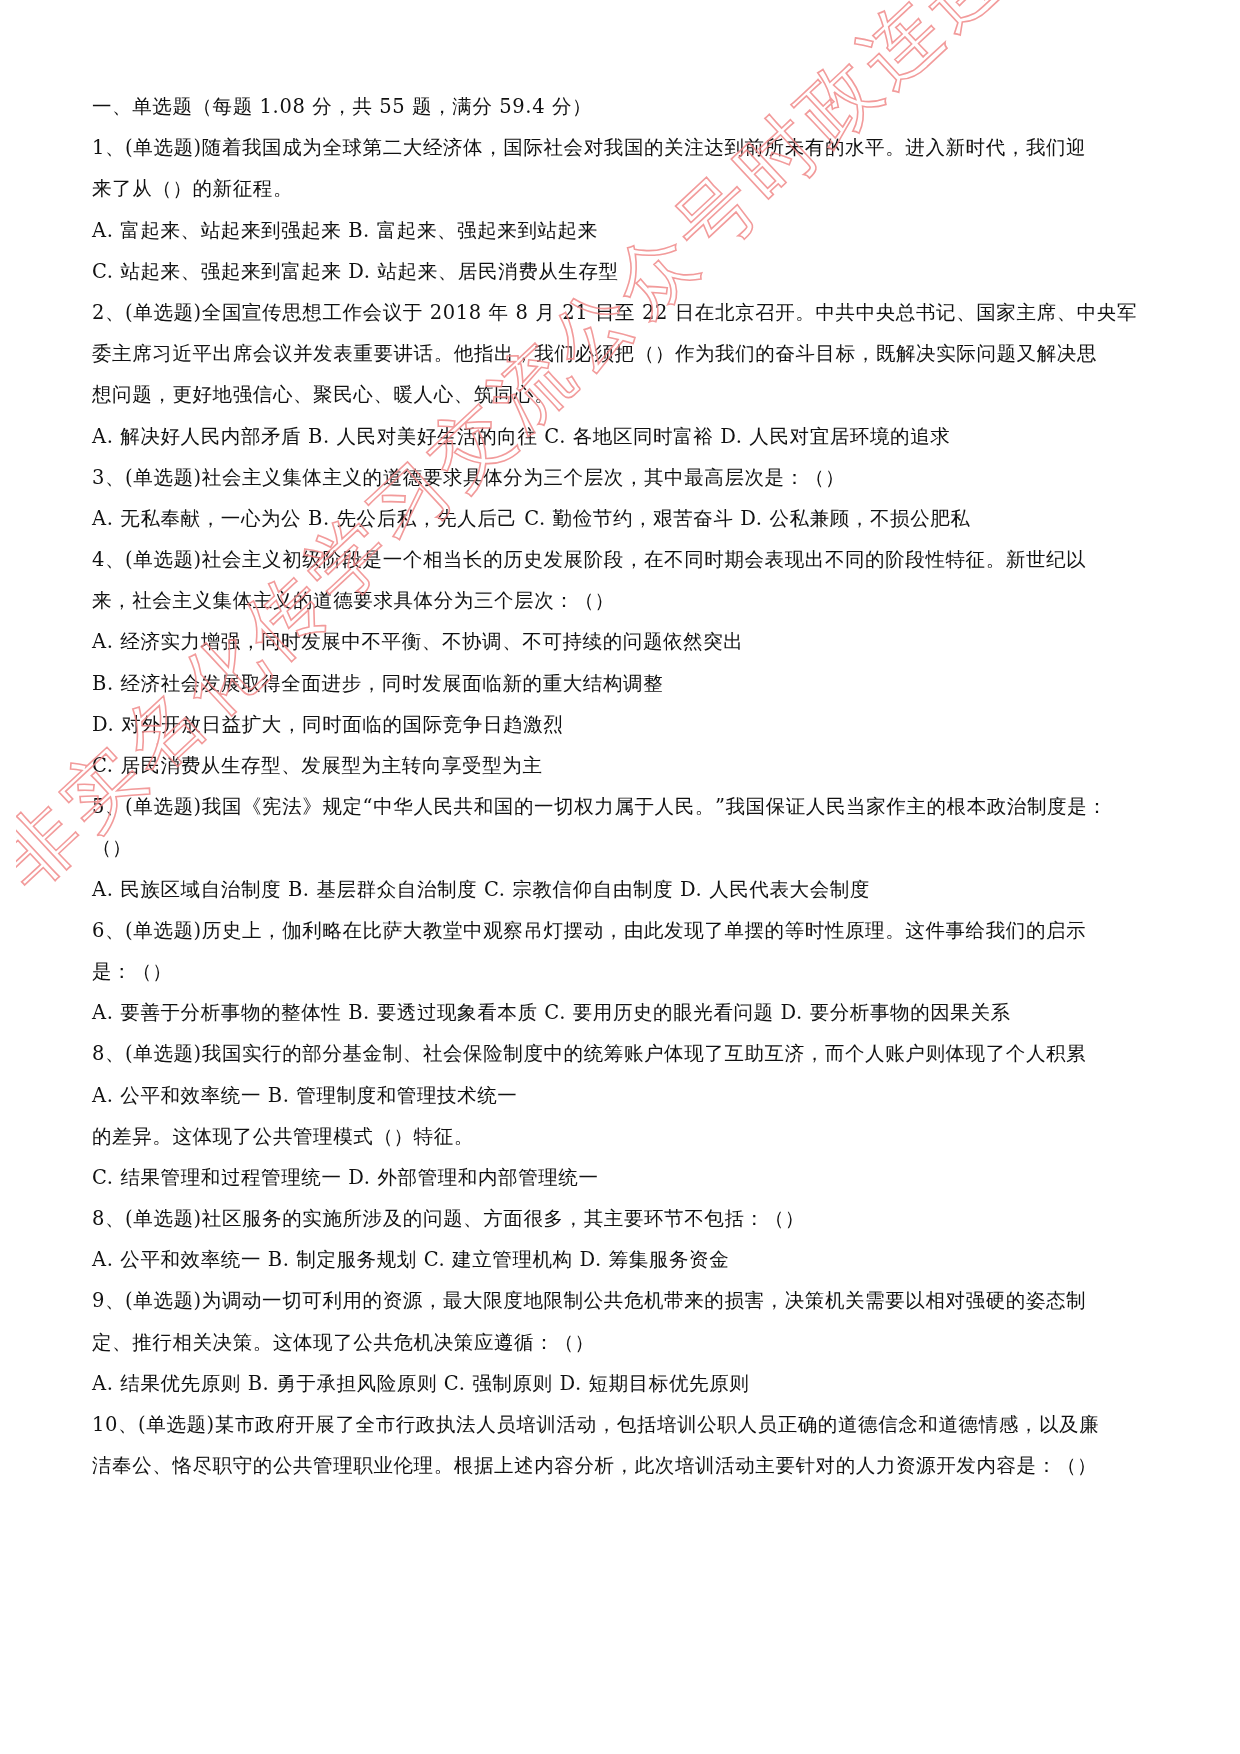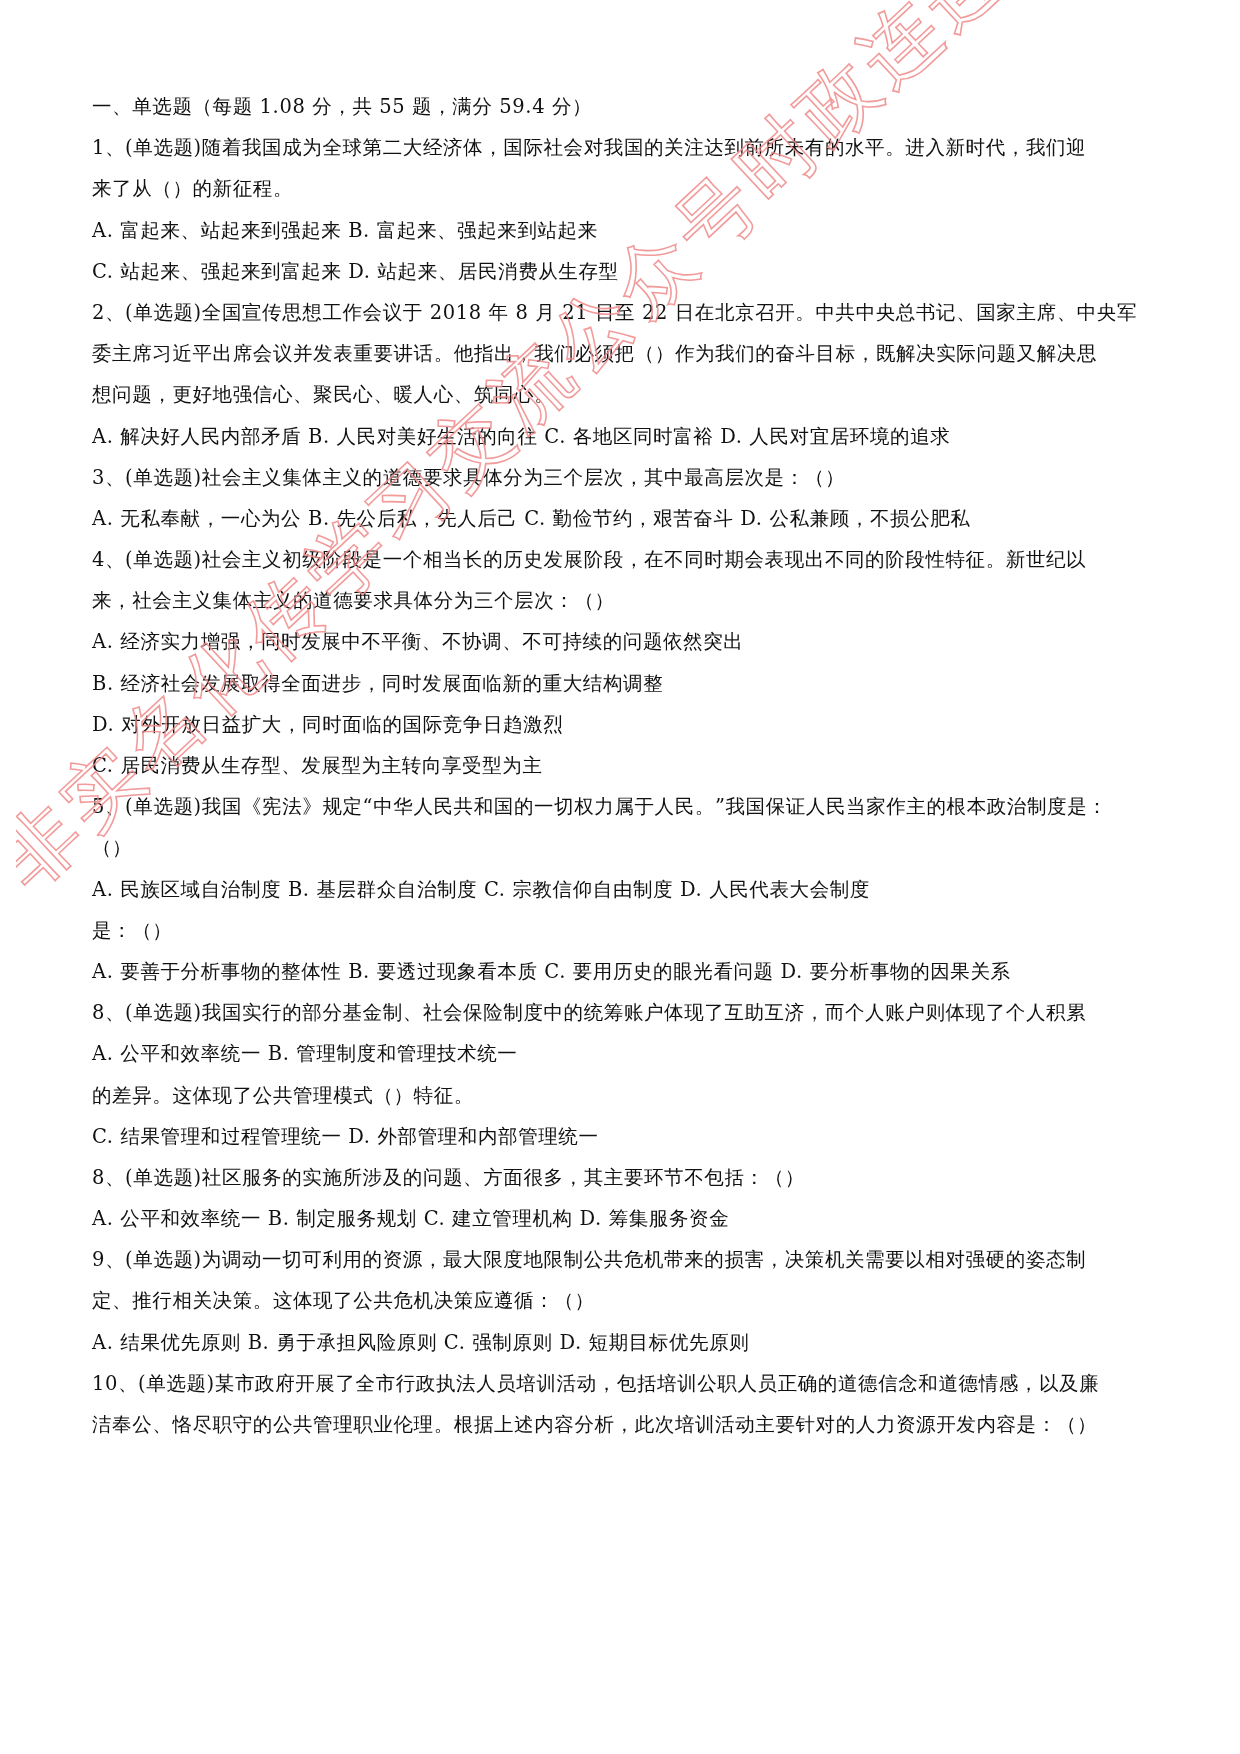--- a/index.html
+++ b/index.html
@@ -95,20 +95,21 @@
       <div class="line">C. 居民消费从生存型、发展型为主转向享受型为主</div>
     </div>
 
     <div>
       <div class="line">5、(单选题)我国《宪法》规定“中华人民共和国的一切权力属于人民。”我国保证人民当家作主的根本政治制度是：</div>
       <div class="line">（）</div>
       <div class="line">A. 民族区域自治制度 B. 基层群众自治制度 C. 宗教信仰自由制度 D. 人民代表大会制度</div>
     </div>
 
     <div>
+      <div class="line">6、(单选题)历史上，伽利略在比萨大教堂中观察吊灯摆动，由此发现了单摆的等时性原理。这件事给我们的启示</div>
       <div class="line">是：（）</div>
       <div class="line">A. 要善于分析事物的整体性 B. 要透过现象看本质 C. 要用历史的眼光看问题 D. 要分析事物的因果关系</div>
     </div>
 
     <div>
       <div class="line">8、(单选题)我国实行的部分基金制、社会保险制度中的统筹账户体现了互助互济，而个人账户则体现了个人积累</div>
       <div class="line">A. 公平和效率统一 B. 管理制度和管理技术统一</div>
       <div class="line">的差异。这体现了公共管理模式（）特征。</div>
       <div class="line">C. 结果管理和过程管理统一 D. 外部管理和内部管理统一</div>
     </div>

